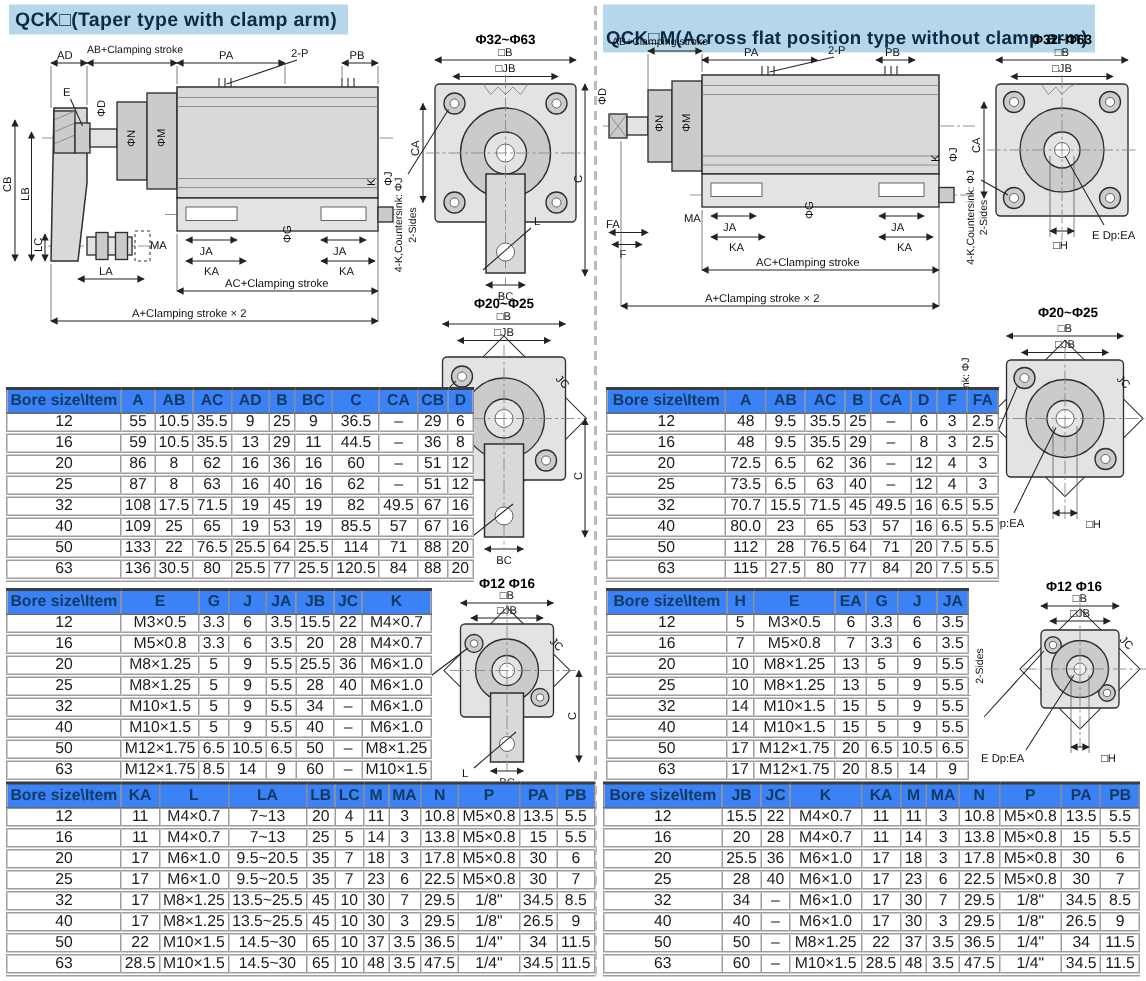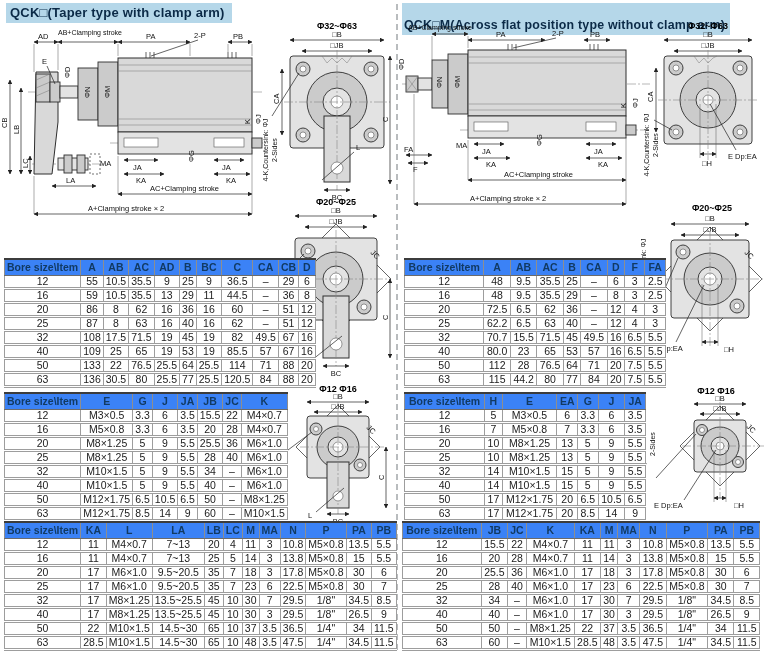--- a/index.html
+++ b/index.html
@@ -802,21 +802,21 @@
           <td>6.5</td>
           <td>62</td>
           <td>36</td>
           <td>–</td>
           <td>12</td>
           <td>4</td>
           <td>3</td>
         </tr>
         <tr>
           <td class="bore">25</td>
-          <td>62.2</td>
+          <td>73.5</td>
           <td>6.5</td>
           <td>63</td>
           <td>40</td>
           <td>–</td>
           <td>12</td>
           <td>4</td>
           <td>3</td>
         </tr>
         <tr>
           <td class="bore">32</td>
@@ -847,21 +847,21 @@
           <td>76.5</td>
           <td>64</td>
           <td>71</td>
           <td>20</td>
           <td>7.5</td>
           <td>5.5</td>
         </tr>
         <tr>
           <td class="bore">63</td>
           <td>115</td>
-          <td>44.2</td>
+          <td>27.5</td>
           <td>80</td>
           <td>77</td>
           <td>84</td>
           <td>20</td>
           <td>7.5</td>
           <td>5.5</td>
         </tr>
       </tbody>
     </table>
   <table id="rt2" style="left:4px;top:392px;width:242px">

